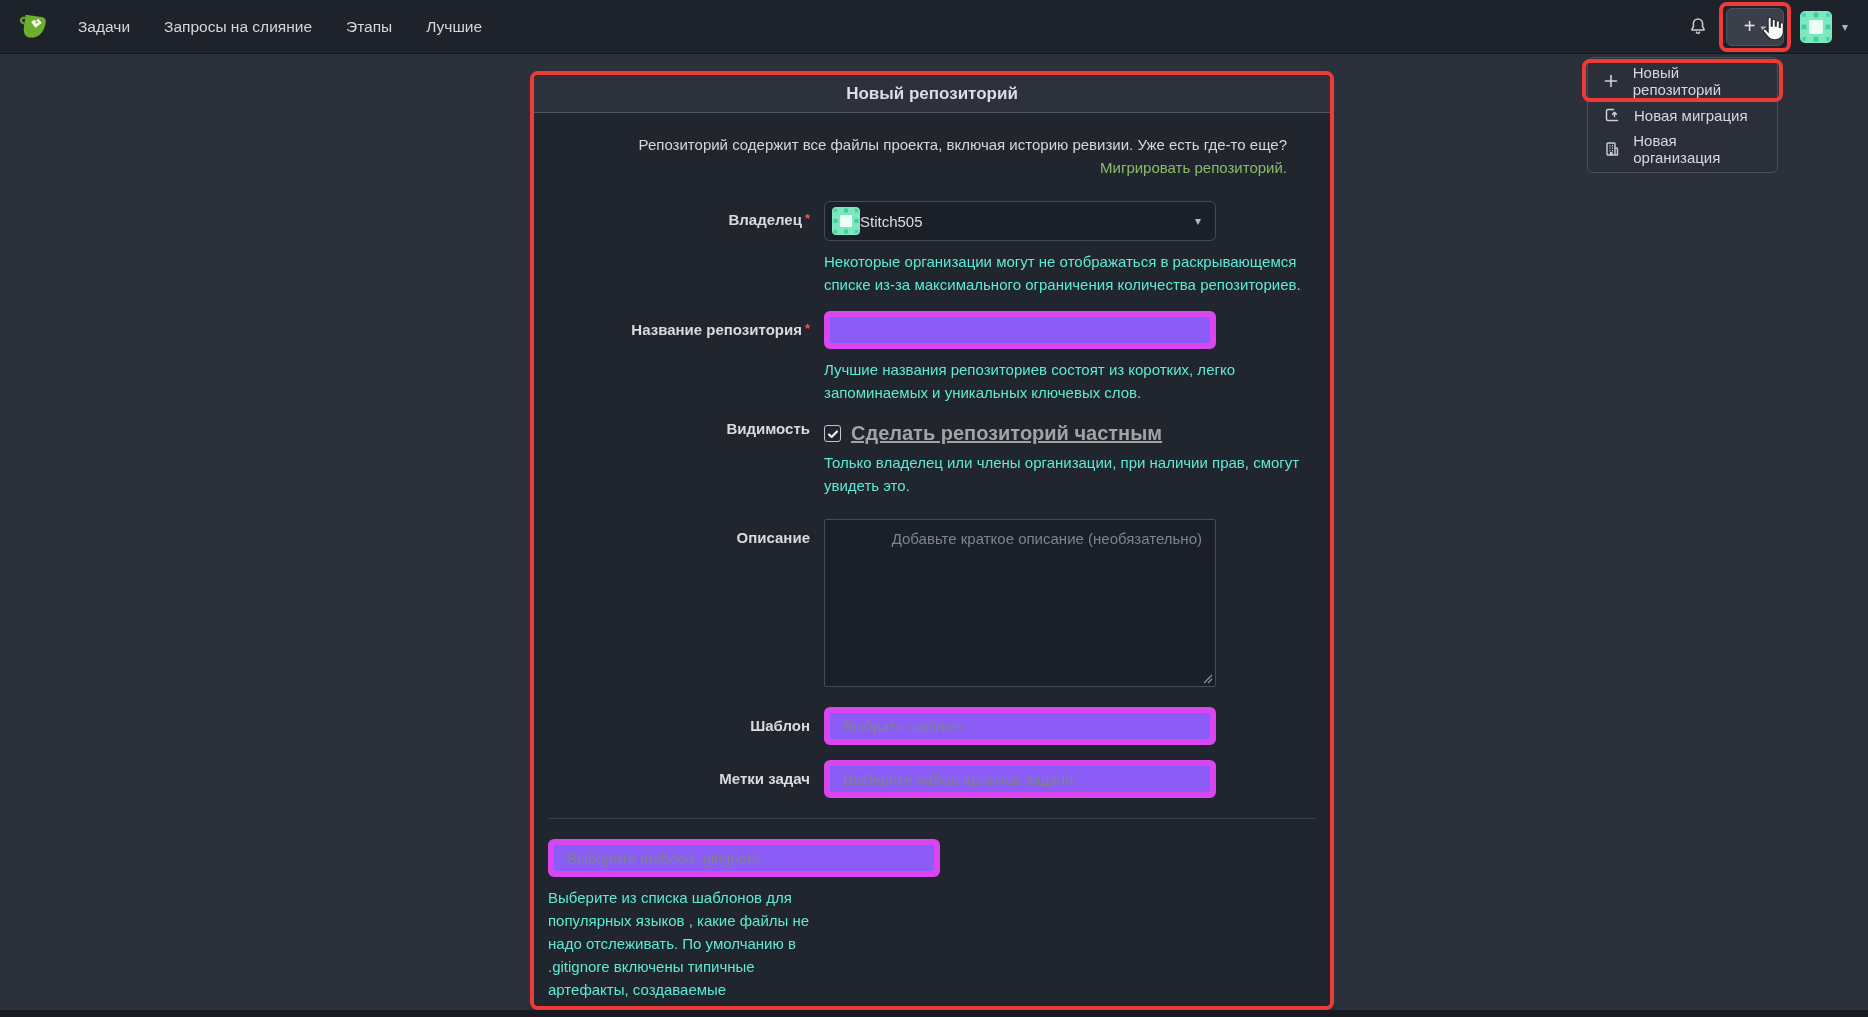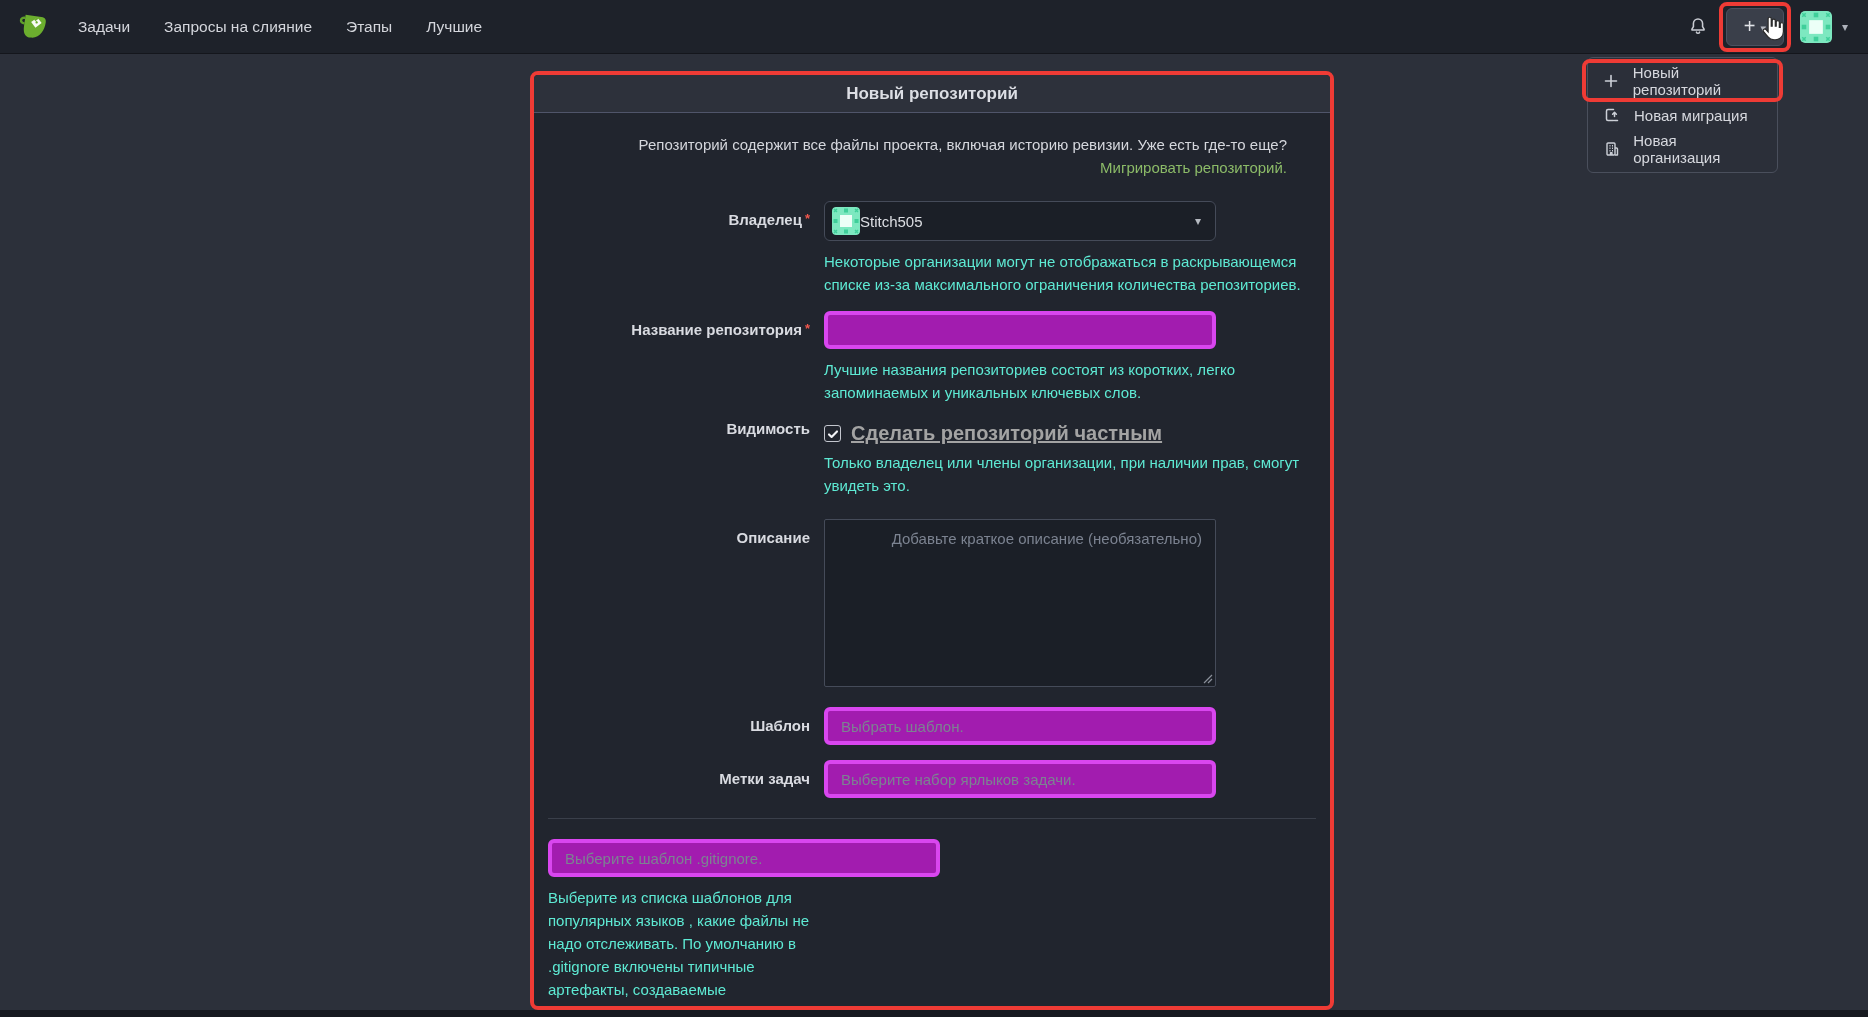--- a/index.html
+++ b/index.html
@@ -72,21 +72,21 @@
 
   .form-row { display:grid; grid-template-columns:262px 1fr; column-gap:14px; margin-bottom:15px; }
   .row-label {
     text-align:right; font-size:15px; font-weight:700; color:#d9dbe1;
     padding-top:10px; white-space:nowrap;
   }
   .row-label.small-pad { padding-top:1px; }
   .req { color:#f1574d; font-size:13px; vertical-align:top; margin-left:3px; }
   .field-col { min-width:0; }
   .text-input {
-    width:392px; height:38px; background:#a21caf; border:4px solid #d946ef;
+    width:392px; height:38px; background:#8b5cf6; border:6px solid #d946ef;
     border-radius:6px; padding:0 13px; font-size:15px; color:#d8dade;
     font-family:inherit; outline:none; display:block;
   }
   .text-input::placeholder, textarea::placeholder { color:#7c8391; opacity:1; }
   .help { font-size:15px; line-height:23px; color:#5eead4; margin-top:9px; max-width:500px; }
 
   .owner-select {
     width:392px; height:40px; background:#1b1f27; border:1px solid #454b59;
     border-radius:6px; display:flex; align-items:center; gap:0;
     padding:0 14px 0 7px; cursor:pointer;

